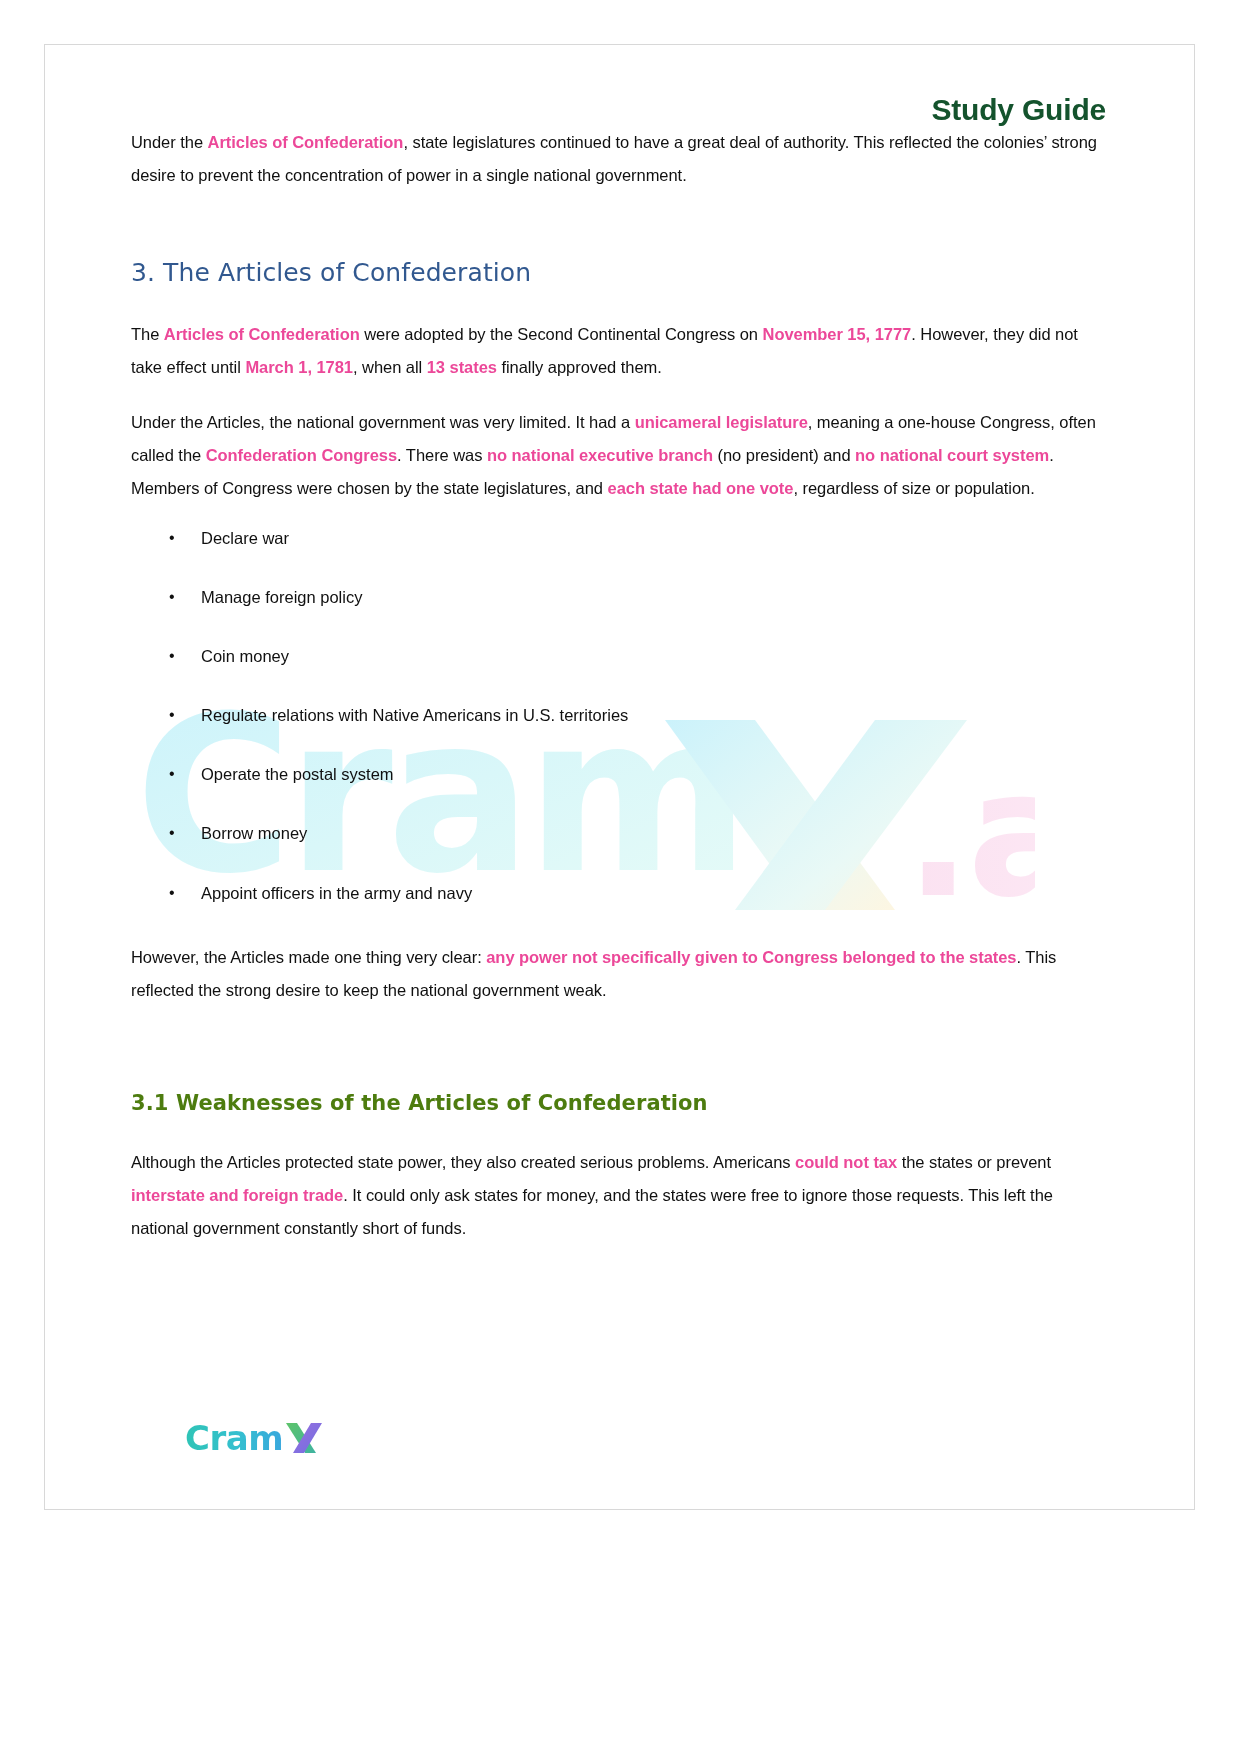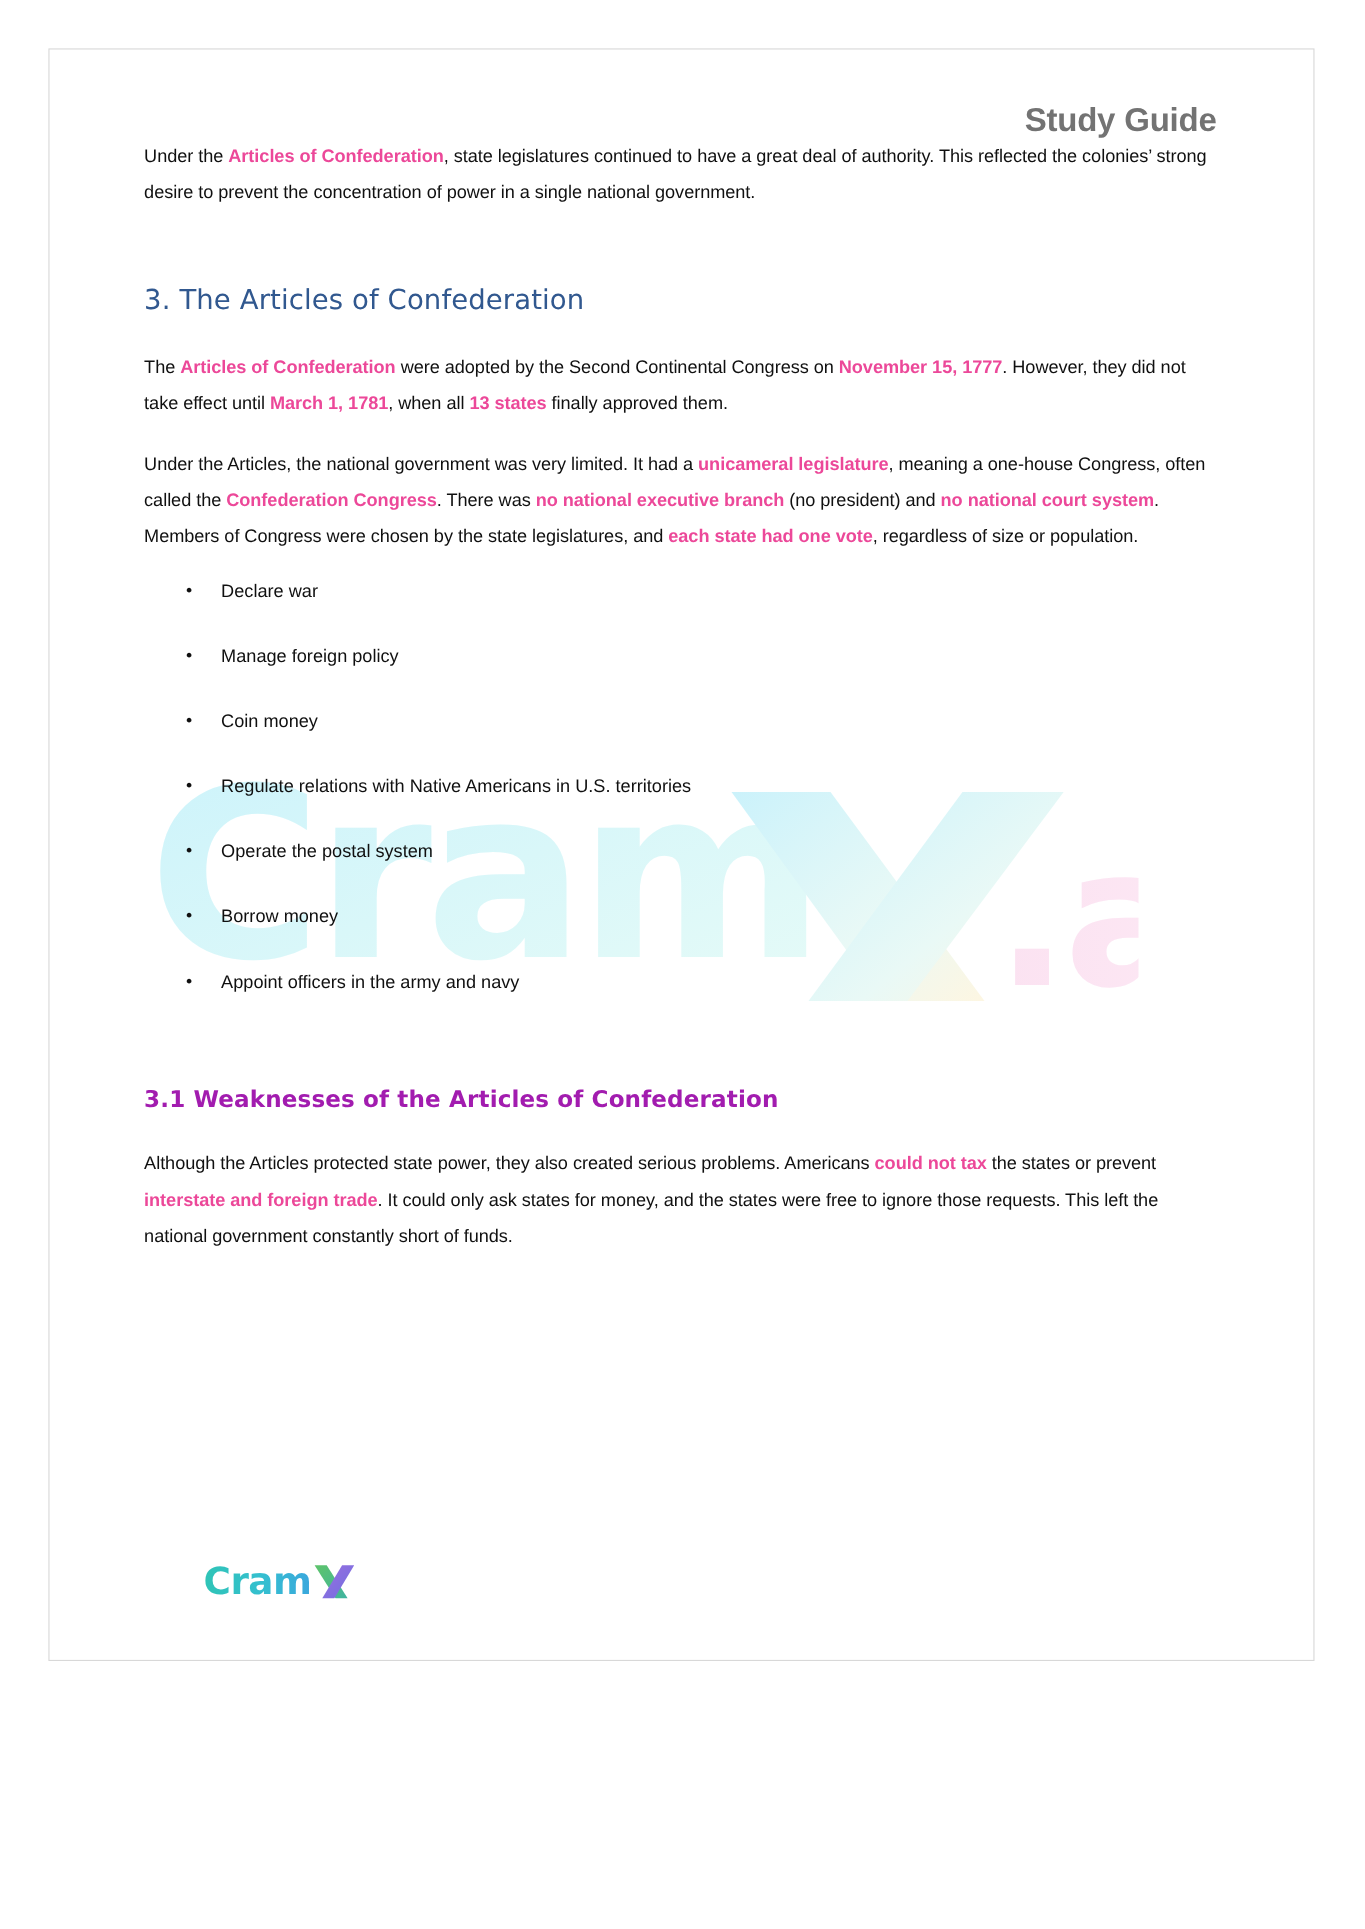--- a/index.html
+++ b/index.html
@@ -33,21 +33,21 @@
     box-sizing: border-box;
     height: 100%;
     z-index: 2;
   }
 
   
   .doc-header {
     text-align: right;
     font-size: 30px;
     font-weight: bold;
-    color: #737373;
+    color: #14532d;
     letter-spacing: -0.2px;
     margin: 8px 0 0 0;
     padding-right: 2px;
     line-height: 1.1;
   }
 
   
   p.body {
     font-size: 16.5px;
     color: #101010;
@@ -69,22 +69,22 @@
     font-weight: 400;
     color: #31588f;
     margin: 0 0 30px 0;
     letter-spacing: 0.1px;
     line-height: 1.2;
   }
   h3.subsection {
     font-family: "DejaVu Sans", sans-serif;
     font-size: 21px;
     font-weight: bold;
-    color: #a21caf;
-    margin: 2px 0 30px 0;
+    color: #4d7c0f;
+    margin: 18px 0 30px 0;
     letter-spacing: 0.1px;
     line-height: 1.2;
   }
 
   
   ul.powers {
     list-style: none;
     margin: 6px 0 22px 0;
     padding: 0;
   }
@@ -197,20 +197,21 @@
       <li><span class="bullet-dot">•</span><span>Manage foreign policy</span></li>
       <li><span class="bullet-dot">•</span><span>Coin money</span></li>
       <li><span class="bullet-dot">•</span><span>Regulate relations with Native Americans in U.S. territories</span></li>
       <li><span class="bullet-dot">•</span><span>Operate the postal system</span></li>
       <li><span class="bullet-dot">•</span><span>Borrow money</span></li>
       <li><span class="bullet-dot">•</span><span>Appoint officers in the army and navy</span></li>
     </ul>
 
     <div class="spacer-sm"></div>
 
+    <p class="body"><span>However, the Articles made one thing very clear: </span><b>any power not specifically given to Congress belonged to the states</b><span>. This reflected the strong desire to keep the national government weak.</span></p>
 
     <div class="spacer-lg"></div>
 
     <h3 class="subsection">3.1 Weaknesses of the Articles of Confederation</h3>
 
     <p class="body"><span>Although the Articles protected state power, they also created serious problems. Americans </span><b>could not tax</b><span> the states or prevent </span><b>interstate and foreign trade</b><span>. It could only ask states for money, and the states were free to ignore those requests. This left the national government constantly short of funds.</span></p>
 
 
   </div>
 

